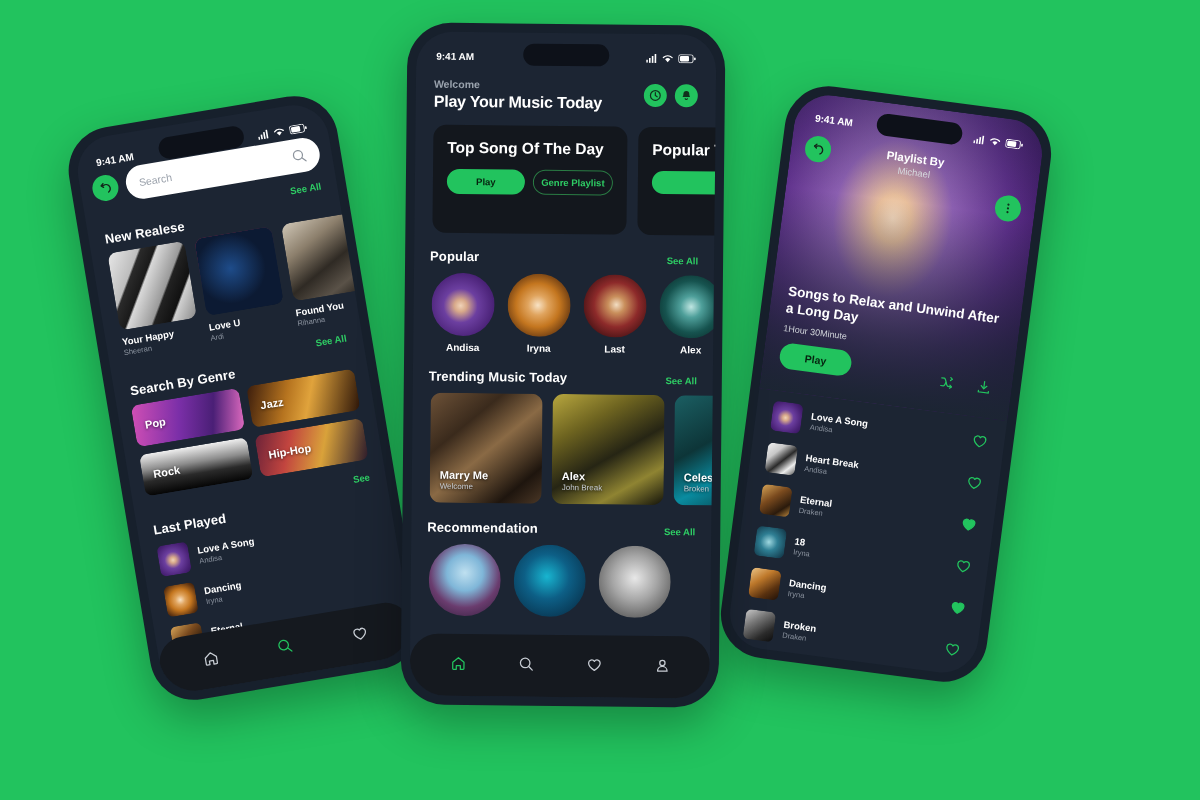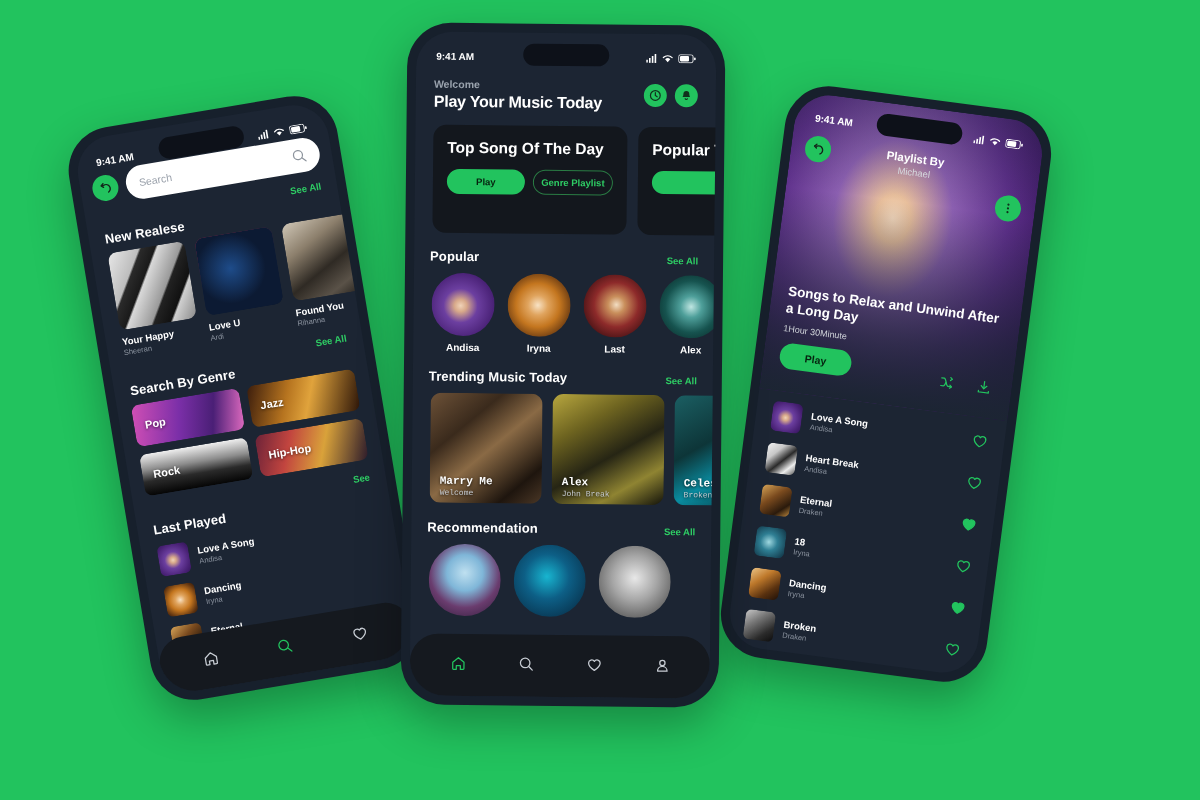--- a/index.html
+++ b/index.html
@@ -148,21 +148,21 @@
   .artist-item { text-align: center; flex: 0 0 63px; }
   .artist-pic { width: 63px; height: 63px; border-radius: 50%; overflow: hidden; margin-bottom: 6px; }
   .artist-name { color: #fff; font-size: 10px; font-weight: 600; }
 
   .trend-row { display: flex; gap: 10px; padding-left: 18px; }
   .trend-card {
     flex: 0 0 112px; height: 110px; border-radius: 11px;
     overflow: hidden; position: relative; display: flex;
     align-items: flex-end;
   }
-  .trend-meta { position: relative; z-index: 2; padding: 0 0 6px 10px; font-family: Liberation Mono, monospace; }
+  .trend-meta { position: relative; z-index: 2; padding: 0 0 12px 10px; }
   .trend-name { color: #fff; font-size: 11px; font-weight: 700; text-shadow: 0 1px 3px rgba(0,0,0,.8); }
   .trend-art { color: #c7ccd3; font-size: 8px; margin-top: 1px; text-shadow: 0 1px 3px rgba(0,0,0,.8); }
 
   .rec-row { display: flex; gap: 13px; padding-left: 18px; }
   .rec-circle { flex: 0 0 72px; height: 72px; border-radius: 50%; overflow: hidden; }
 
   .navbar {
     position: absolute; left: 0; right: 0; bottom: 0;
     height: 62px; background: #15191f;
     border-radius: 30px 30px 36px 36px;

